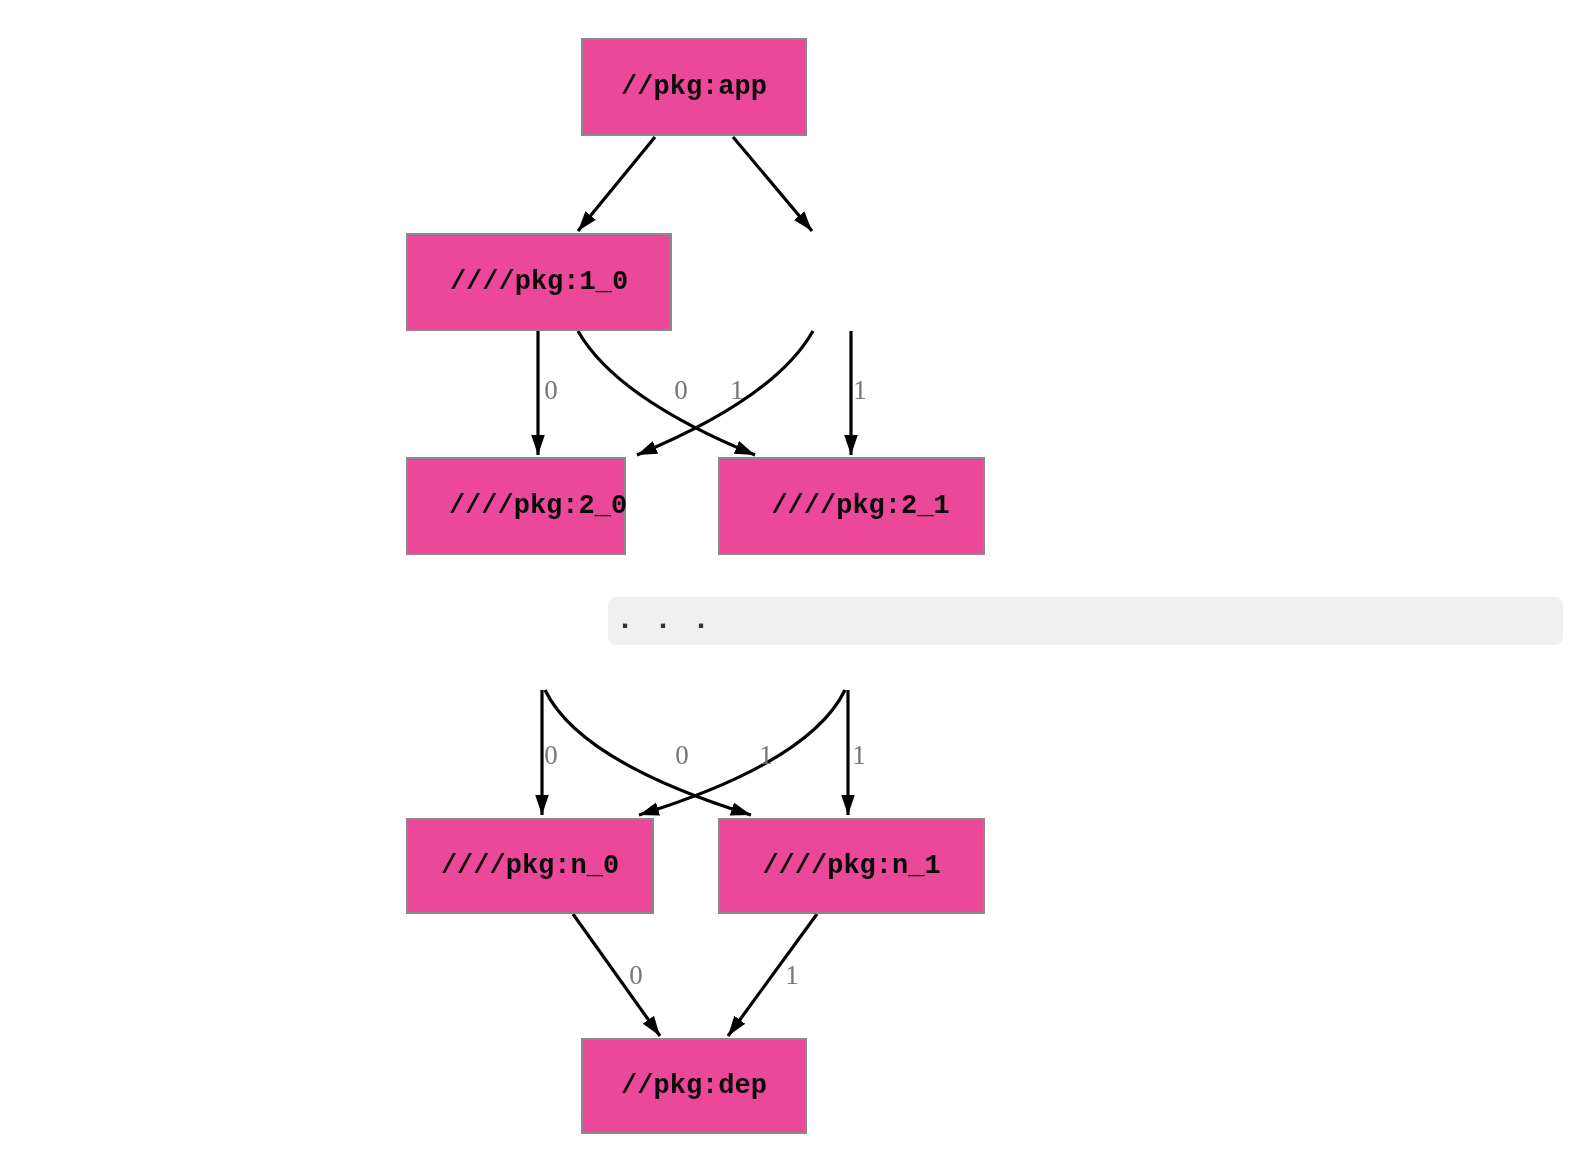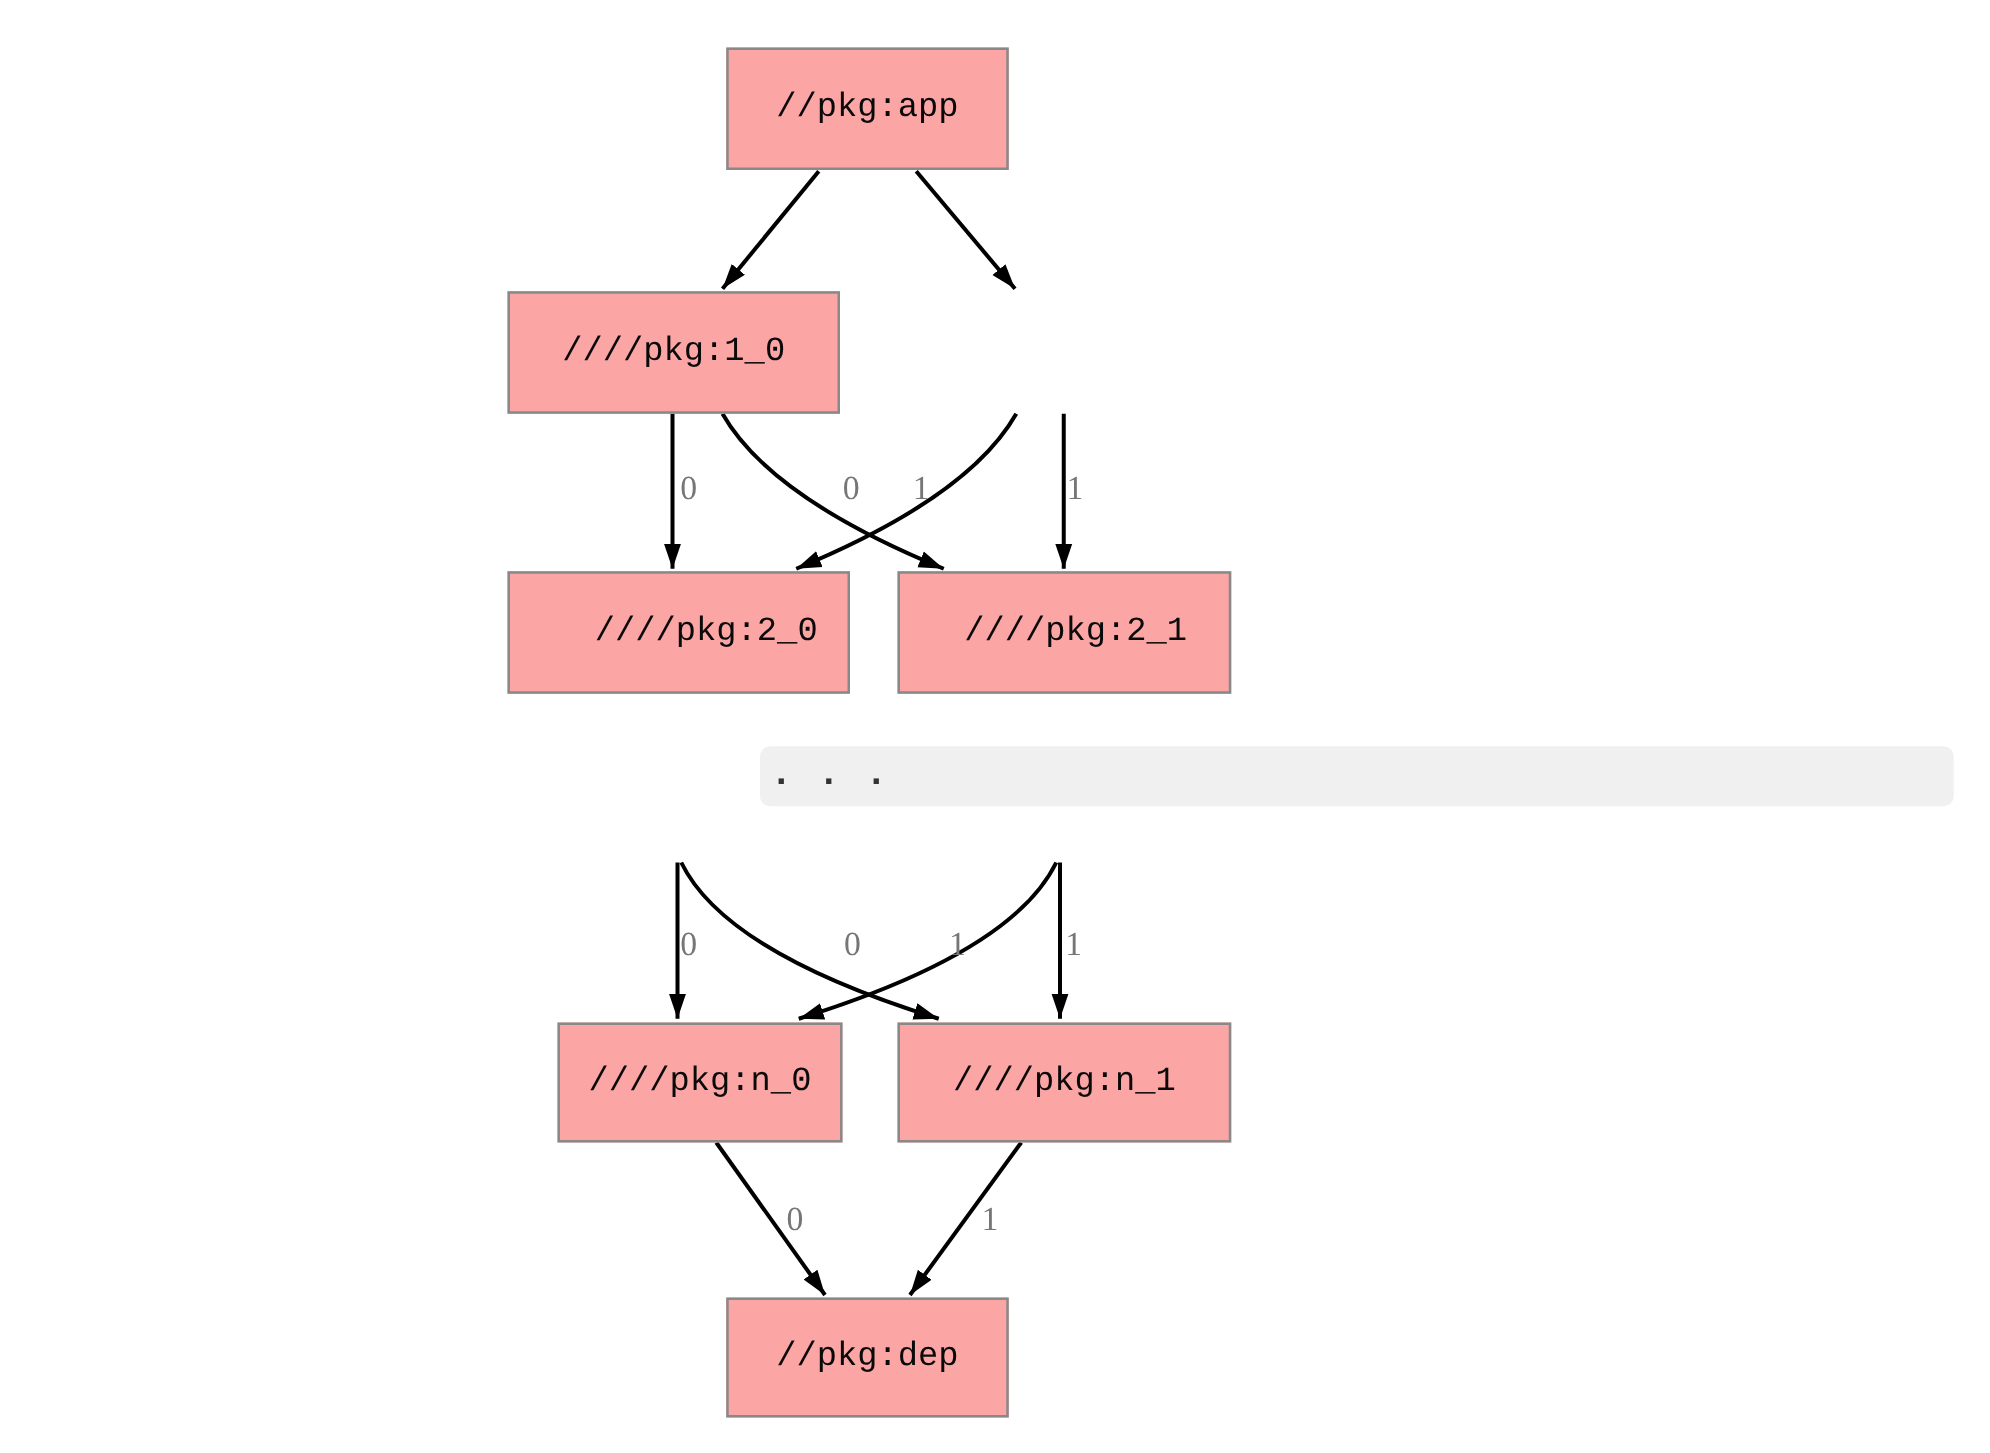--- a/index.html
+++ b/index.html
@@ -6,27 +6,27 @@
   .canvas {
     position: relative;
     width: 1592px;
     height: 1162px;
     background: #ffffff;
     overflow: hidden;
   }
   .node {
     position: absolute;
     box-sizing: border-box;
-    background: #fca5a5;
+    background: #ec4899;
     border: 2.5px solid #898989;
     display: flex;
     align-items: center;
     justify-content: center;
     font-family: "Liberation Mono", monospace;
-    font-weight: 400;
+    font-weight: 700;
     font-size: 27px;
     color: #0a0a0a;
     white-space: nowrap;
   }
   .band {
     position: absolute;
     left: 608px;
     top: 597px;
     width: 955px;
     height: 48px;
@@ -104,33 +104,33 @@
 
   <div class="node" style="left:581px; top:38px;  width:226px; height:98px;">
     <span>//pkg:app</span>
   </div>
 
   <div class="node" style="left:406px; top:233px; width:266px; height:98px;">
     <span>////pkg:1_0</span>
   </div>
 
 
-  <div class="node" style="left:406px; top:457px; width:274px; height:98px;padding-left:44px;">
+  <div class="node" style="left:406px; top:457px; width:220px; height:98px;padding-left:44px;">
     <span>////pkg:2_0</span>
   </div>
 
   <div class="node" style="left:718px; top:457px; width:267px; height:98px;padding-left:18px;">
     <span>////pkg:2_1</span>
   </div>
 
   <div class="band">
     <span>. . .</span>
   </div>
 
-  <div class="node" style="left:406px; top:818px; width:228px; height:96px;margin-left:40px;">
+  <div class="node" style="left:406px; top:818px; width:248px; height:96px;">
     <span>////pkg:n_0</span>
   </div>
 
   <div class="node" style="left:718px; top:818px; width:267px; height:96px;align-items:center;">
     <span>////pkg:n_1</span>
   </div>
 
   <div class="node" style="left:581px; top:1038px; width:226px; height:96px;">
     <span>//pkg:dep</span>
   </div>

